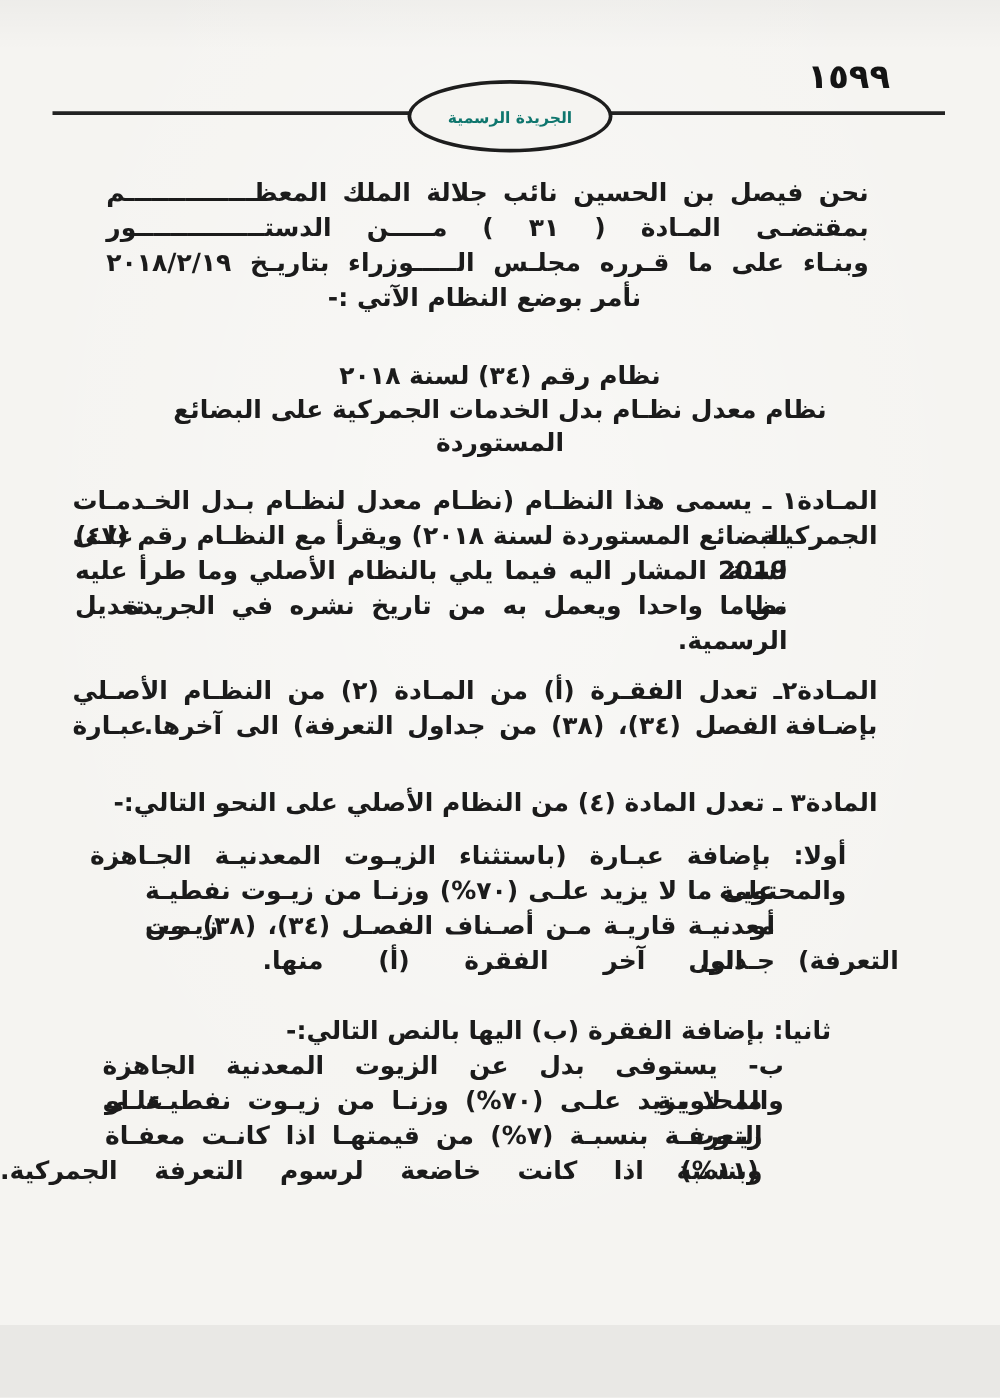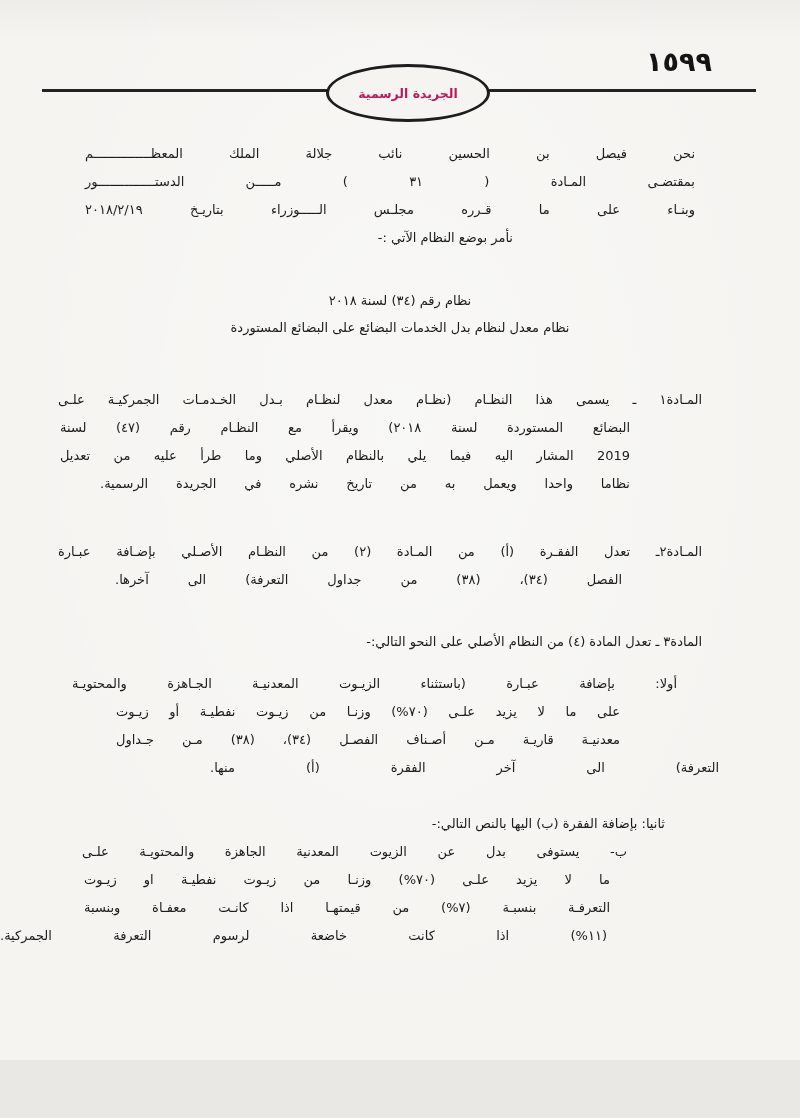--- a/index.html
+++ b/index.html
@@ -47,33 +47,33 @@
     background:#f5f4f1;
     border:3px solid #1d1d1d;
     border-radius:50%;
     display:flex;
     align-items:center;
     justify-content:center;
   }
   .badge span{
     font-size:12.5px;
     font-weight:bold;
-    color:#be185d;
+    color:#0f766e;
     white-space:nowrap;
   }
   
   .content{
     position:absolute;
     top:140px;
     left:0;
     right:0;
   }
   .ln{
-    font-size:13px;
-    font-weight:normal;
+    font-size:20px;
+    font-weight:bold;
     line-height:28px;
     height:28px;
     white-space:nowrap;
   }
   .j{ text-align:justify; text-align-last:justify; white-space:normal; }
   .r{ text-align:right; }
   .c{ text-align:center; white-space:normal; }
 
   
   .pre-full{ padding-right:105px; padding-left:85px; }
@@ -119,21 +119,21 @@
 
     <div>
       <div class="ln j pre-full">نحن فيصل بن الحسين نائب جلالة الملك المعظـــــــــــــــم</div>
       <div class="ln j pre-full">بمقتضـى المـادة ( ٣١ ) مـــــن الدستـــــــــــــــور</div>
       <div class="ln j pre-full">وبنـاء على ما قـرره مجلـس الـــــوزراء بتاريـخ ٢٠١٨/٢/١٩</div>
       <div class="ln r pre-last">نأمر بوضع النظام الآتي :-</div>
     </div>
 
     <div class="title">
       <div class="ln c t-line">نظام رقم (٣٤) لسنة ٢٠١٨</div>
-      <div class="ln c t-line">نظام معدل لنظام بدل الخدمات البضائع على البضائع المستوردة</div>
+      <div class="ln c t-line">نظام معدل نظـام بدل الخدمات الجمركية على البضائع المستوردة</div>
     </div>
 
     <div class="art1">
       <div class="ln j a-first">المـادة١ ـ يسمى هذا النظـام (نظـام معدل لنظـام بـدل الخـدمـات الجمركيـة علـى</div>
       <div class="ln j a-cont">البضائع المستوردة لسنة ٢٠١٨) ويقرأ مع النظـام رقم (٤٧) لسنة</div>
       <div class="ln j a-cont">2019 المشار اليه فيما يلي بالنظام الأصلي وما طرأ عليه من تعديل</div>
       <div class="ln j a1-last">نظاما واحدا ويعمل به من تاريخ نشره في الجريدة الرسمية.</div>
     </div>
 
     <div class="art2">

